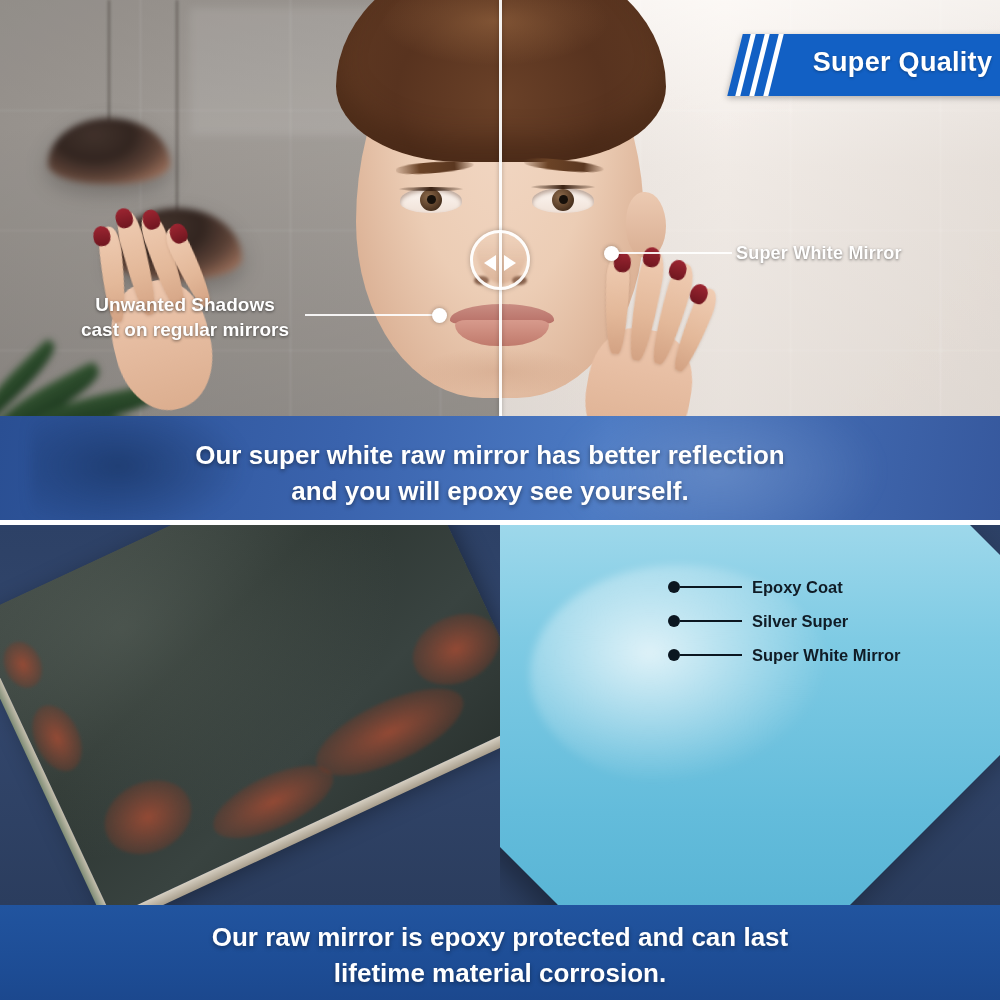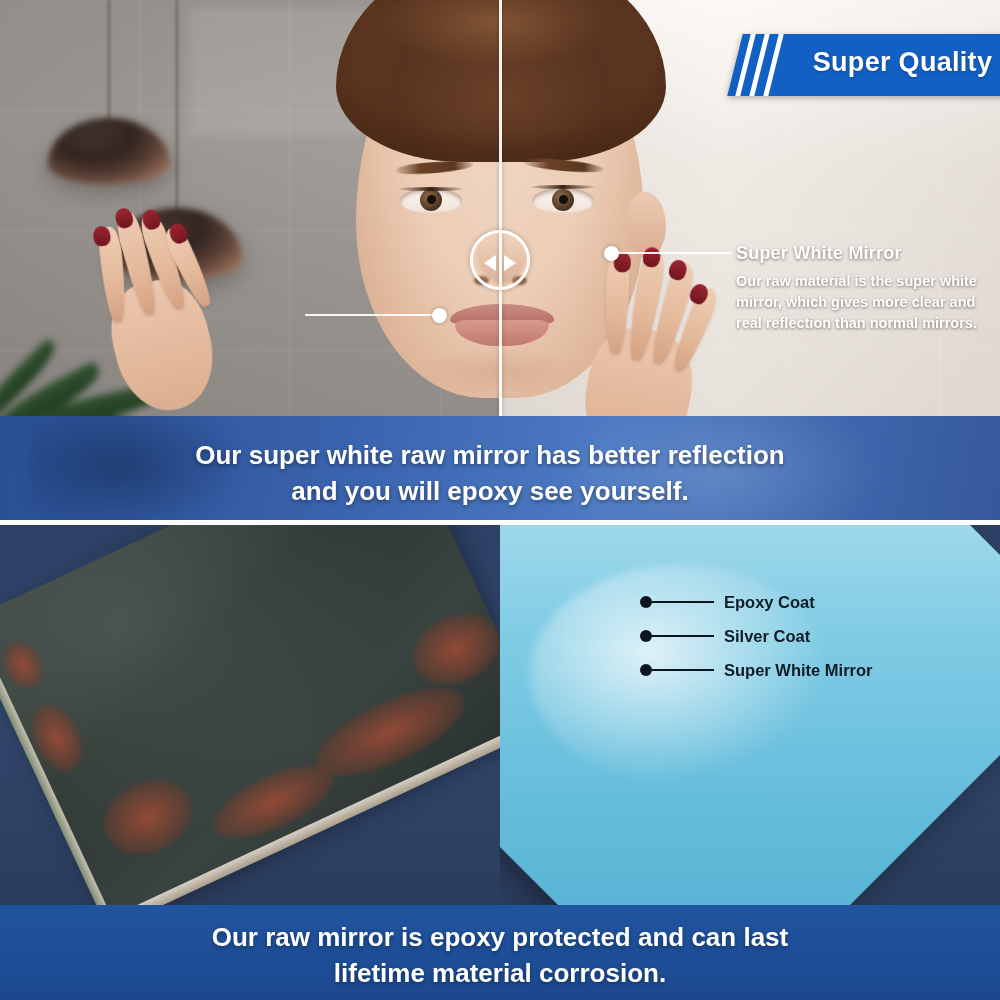--- a/index.html
+++ b/index.html
@@ -499,23 +499,22 @@
     left: 30px; top: 40px;
     width: 300px; height: 220px;
     border-radius: 50%;
     background: radial-gradient(ellipse at 40% 40%, rgba(255,255,255,0.75), rgba(255,255,255,0) 70%);
     filter: blur(4px);
   }
 
   
   .layer-list {
     position: absolute;
-    left: 640px; top: 570px;
+    left: 668px; top: 570px;
     width: 330px;
-    margin-top: 15px;
   }
   .layer-row {
     position: relative;
     height: 34px;
     display: flex;
     align-items: center;
   }
   .layer-dot {
     width: 12px; height: 12px;
     border-radius: 50%;
@@ -635,28 +634,31 @@
       <div class="nail" style="left:77px; top:6px; transform:rotate(6deg);"></div>
       <div class="nail" style="left:102px;top:26px; transform:rotate(12deg);"></div>
     </div>
 
     <div class="split-line"></div>
     <div class="slider-handle">
       <span class="arrow left"></span>
       <span class="arrow right"></span>
     </div>
 
+    <div class="callout-left">
+      <div>Unwanted Shadows</div>
+      <div>cast on regular mirrors</div>
+    </div>
     <div class="lead-line-left"></div>
     <div class="lead-dot-left"></div>
 
     <div class="lead-dot-right"></div>
     <div class="lead-line-right"></div>
     <div class="callout-right">
       <div class="title">Super White Mirror</div>
-      <div class="body">Our raw material is the super white mirror, which gives more clear and real reflection than normal mirrors.</div>
     </div>
 
     <div class="quality-banner">
       <span class="quality-stripe s1"></span>
       <span class="quality-stripe s2"></span>
       <span class="quality-stripe s3"></span>
     </div>
     <div class="quality-label">Super Quality</div>
   </div>
 
@@ -696,21 +698,21 @@
 
   <div class="layer-list">
     <div class="layer-row">
       <span class="layer-dot"></span>
       <span class="layer-line"></span>
       <span class="layer-label">Epoxy Coat</span>
     </div>
     <div class="layer-row">
       <span class="layer-dot"></span>
       <span class="layer-line"></span>
-      <span class="layer-label">Silver Coat</span>
+      <span class="layer-label">Silver Super</span>
     </div>
     <div class="layer-row">
       <span class="layer-dot"></span>
       <span class="layer-line"></span>
       <span class="layer-label">Super White Mirror</span>
     </div>
   </div>
 
   <div class="bottom-band">
     <div class="bottom-text">

